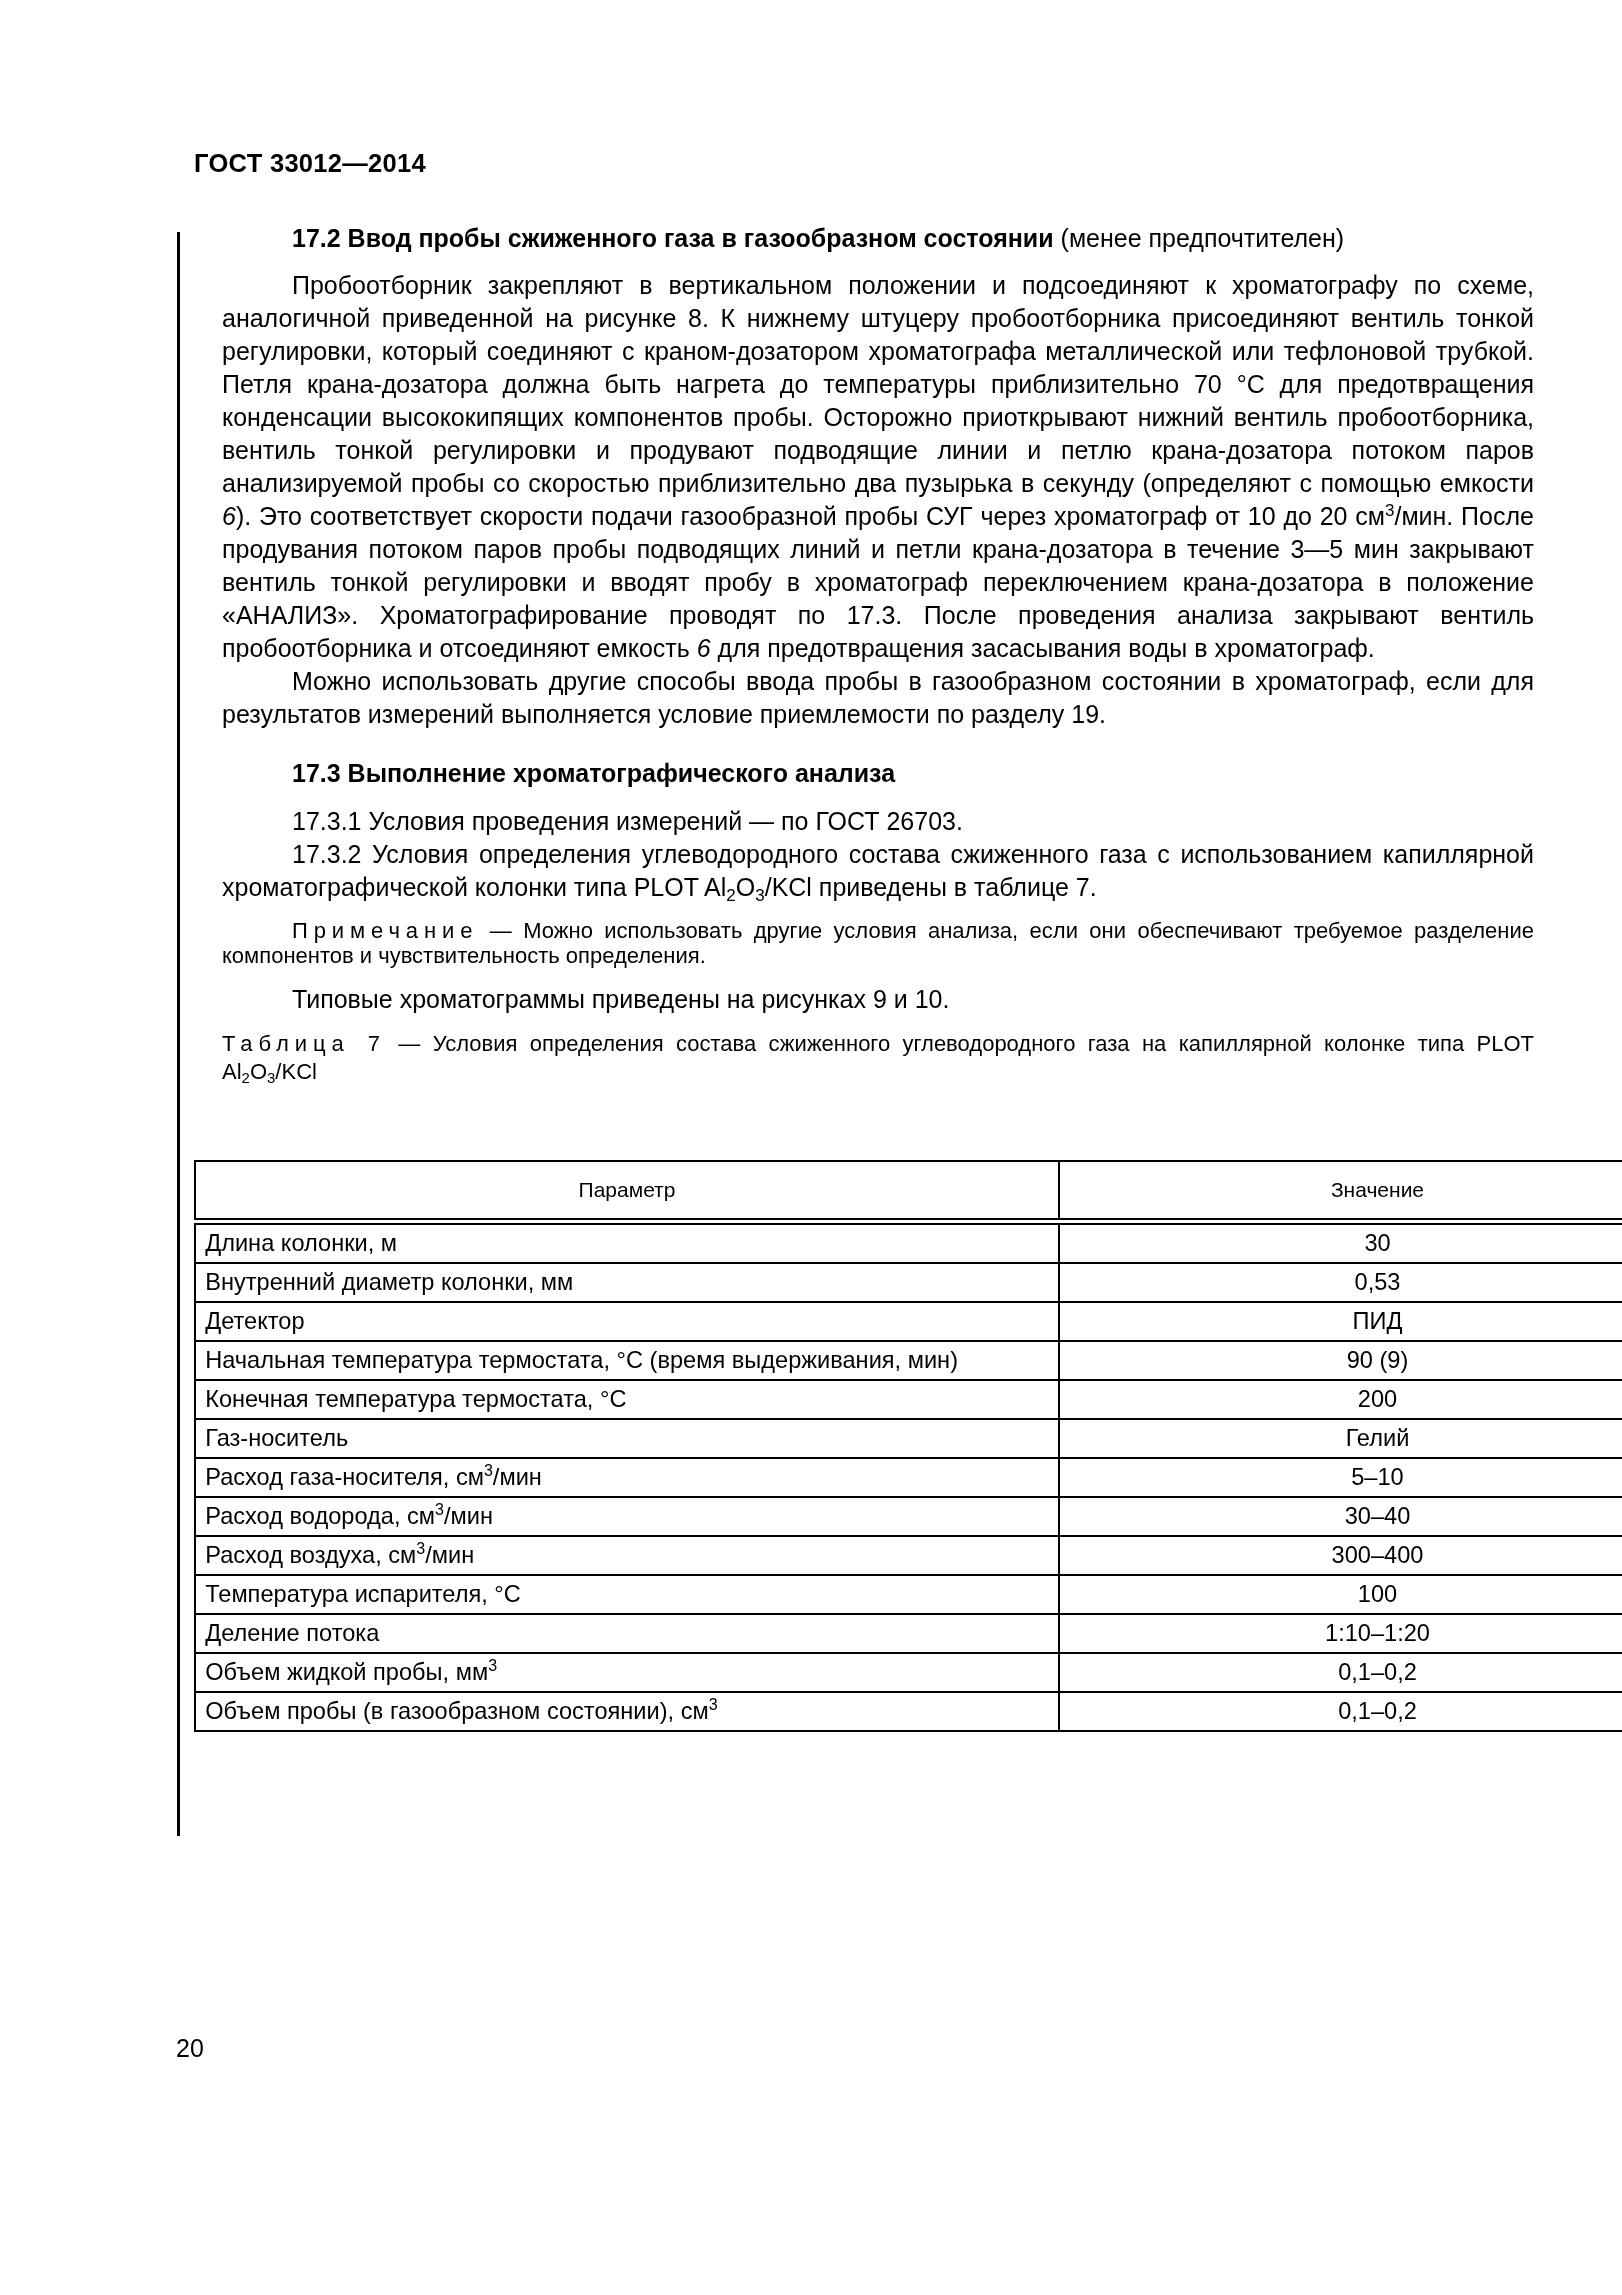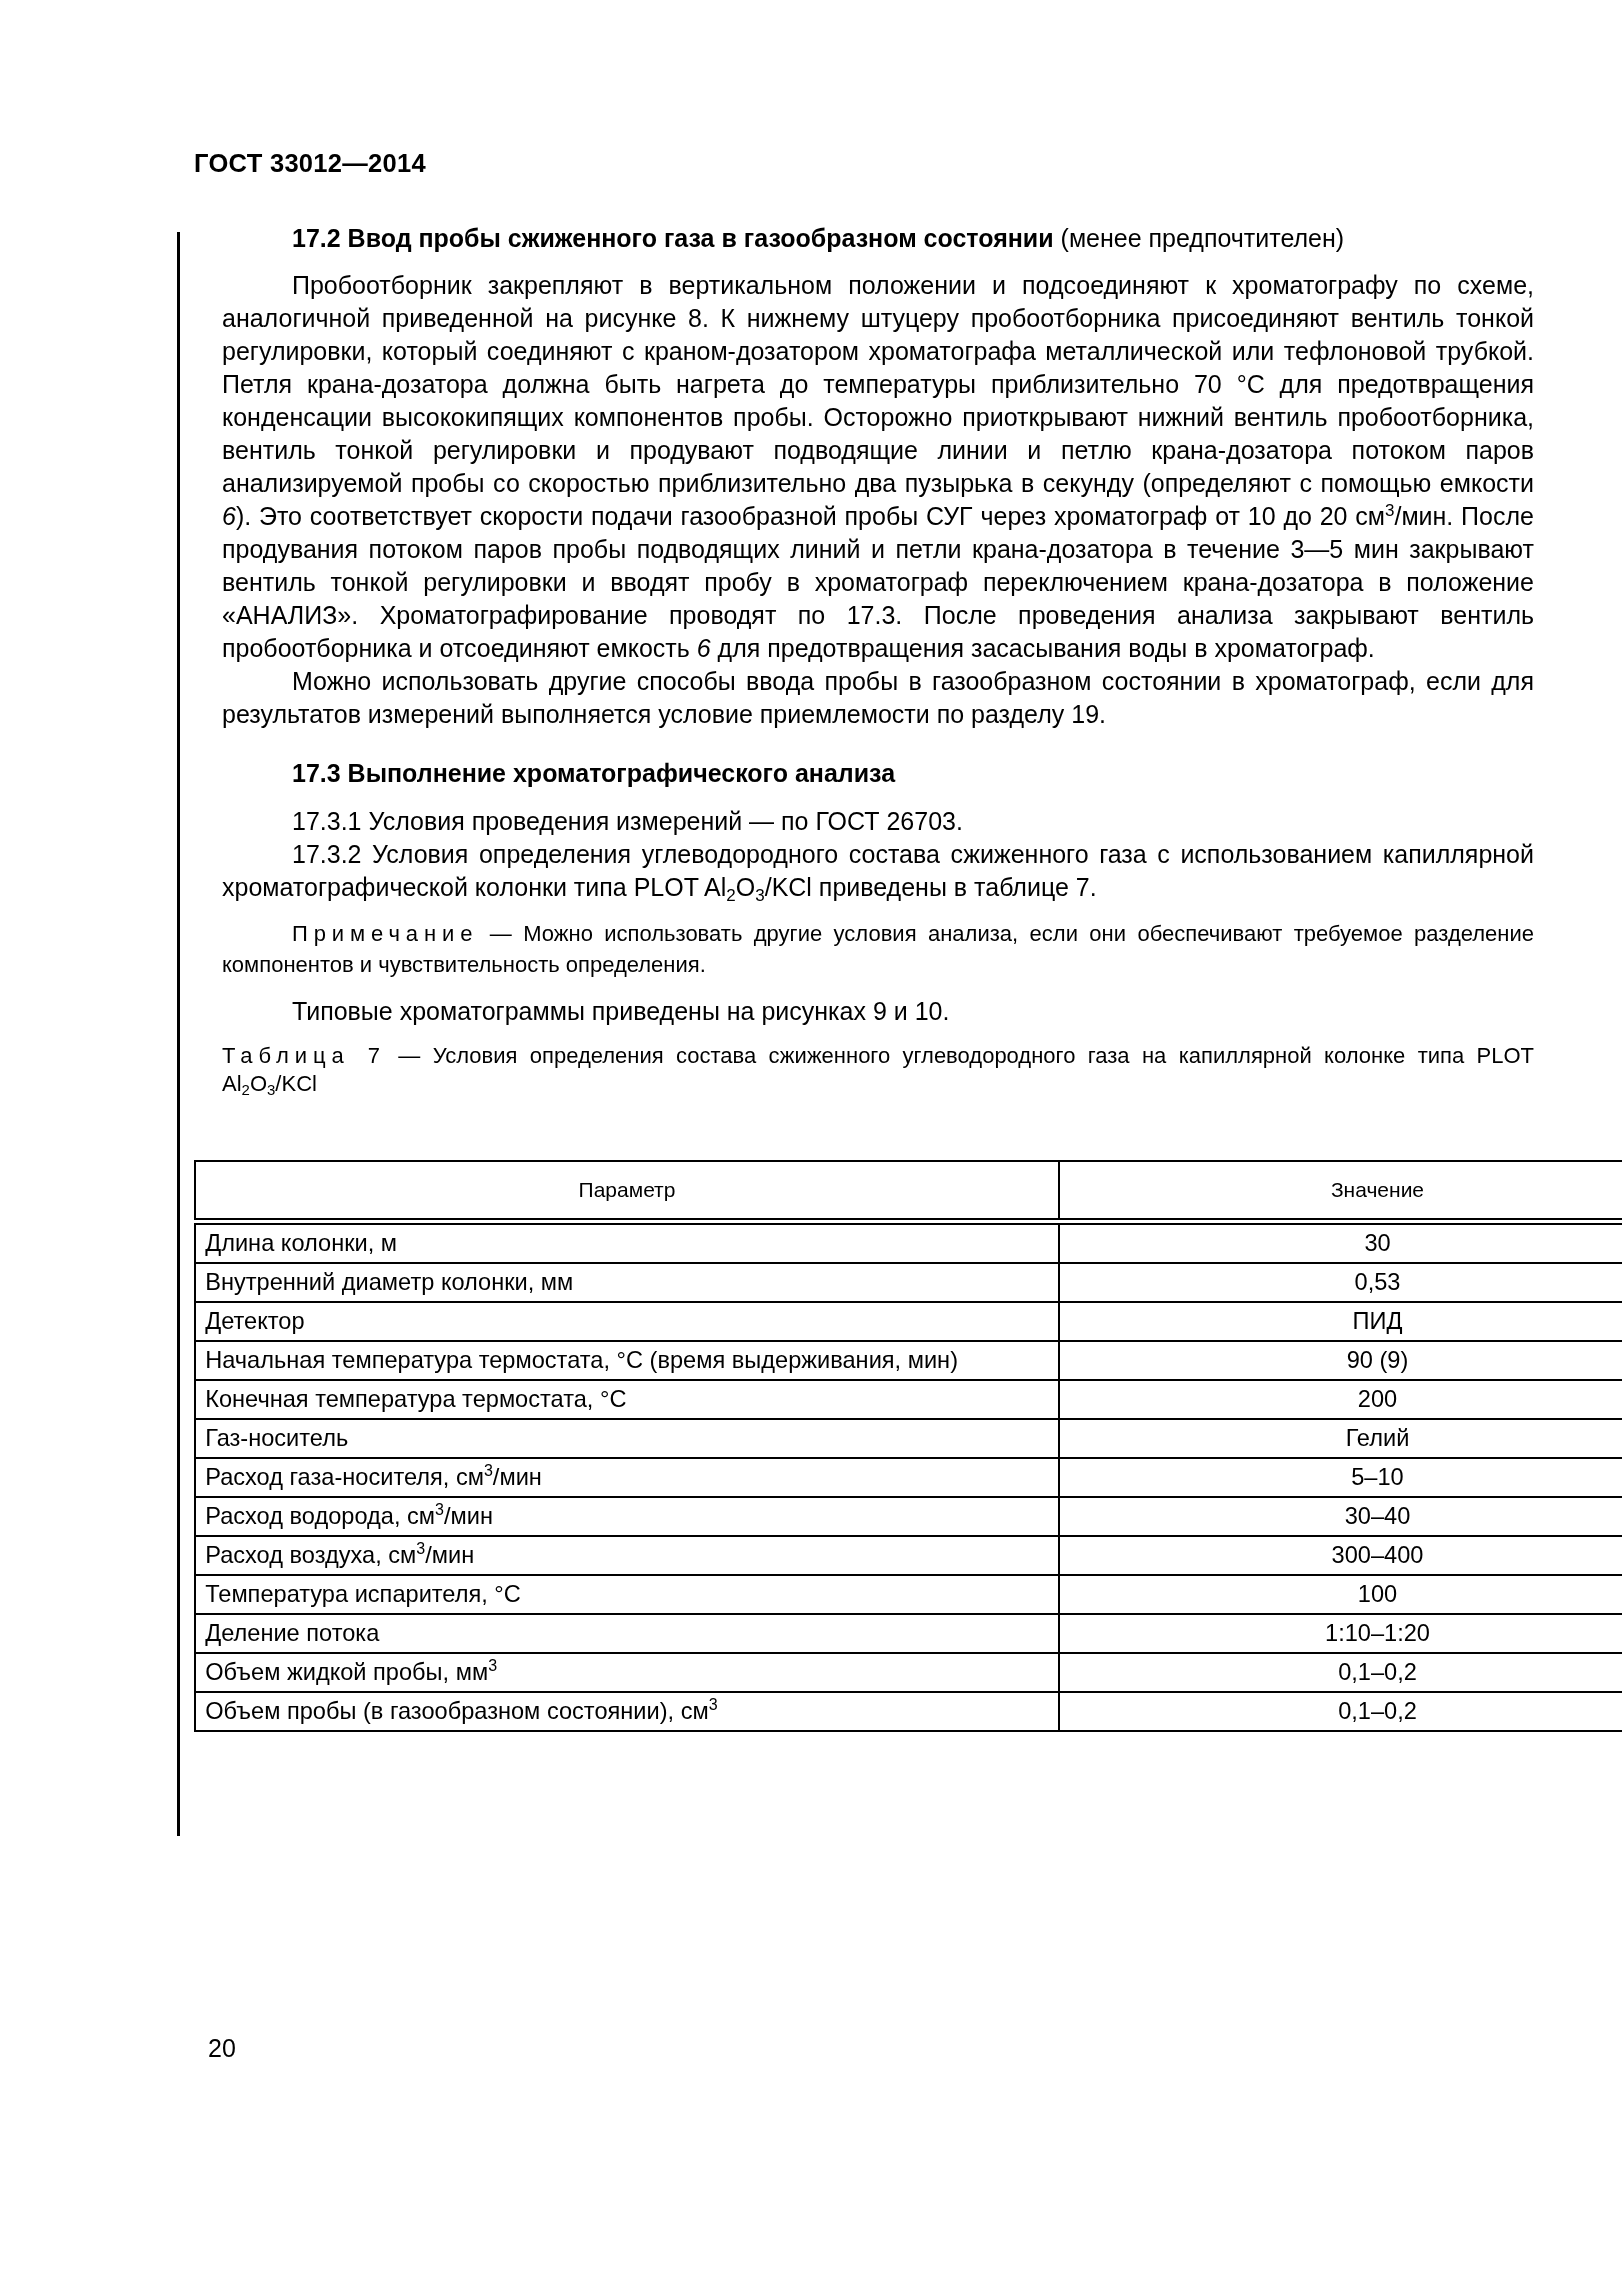--- a/index.html
+++ b/index.html
@@ -6,33 +6,33 @@
   body { width:1623px; height:2295px; position:relative; overflow:hidden; color:#000;
          font-family:"Liberation Sans", sans-serif; }
   .std-header { position:absolute; left:194px; top:149px; font-size:25.5px; font-weight:bold; letter-spacing:0.3px; }
   .margin-bar { position:absolute; left:177px; top:232px; width:2.6px; height:1604px; background:#000; }
   .content { position:absolute; left:194px; top:222px; width:1312px; font-size:25px; line-height:33px;margin-left:28px; }
   .content p { margin:0; text-align:justify; text-align-last:left; }
   .indent { text-indent:70px; }
   .h { font-weight:bold; }
   .gap-s { height:14.4px; }
   .gap-m { height:26px; }
-  .note { font-size:22px; line-height:31px; }
+  .note { font-size:22px; line-height:25px; }
   .spaced { letter-spacing:5.9px; }
   sup { font-size:0.68em; line-height:0; vertical-align:0.55em; }
   sub { font-size:0.68em; line-height:0; vertical-align:-0.3em; }
   .caption { font-size:22px; line-height:28px; }
   table.params { position:absolute; left:194px; top:1160px; width:1503px; border-collapse:collapse;
                  font-size:23.6px; }
   table.params th, table.params td { border:2px solid #000; padding:0 9.2px; height:37px; }
   table.params th { font-weight:normal; font-size:21px; height:56px; text-align:center; }
   table.params thead tr { border-bottom:7.2px double #000; }
   table.params td.val { text-align:center; }
   table.params col.c1 { width:864px; }
-  .page-num { position:absolute; left:208px; top:2034px; font-size:25px; }
+  .page-num { position:absolute; left:176px; top:2034px; font-size:25px; }
 </style>
 </head>
 <body>
 
 <div class="std-header">ГОСТ 33012—2014</div>
 <div class="margin-bar"></div>
 
 <div class="content">
   <p class="indent"><span class="h">17.2 Ввод пробы сжиженного газа в газообразном состоянии</span><span> (менее предпочтителен)</span></p>
   <div class="gap-s"></div>

